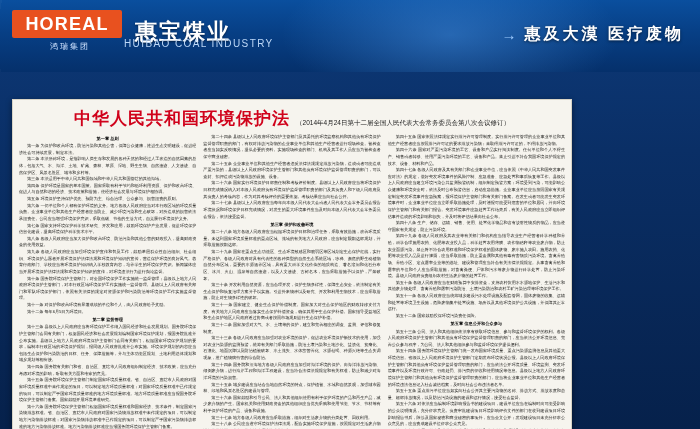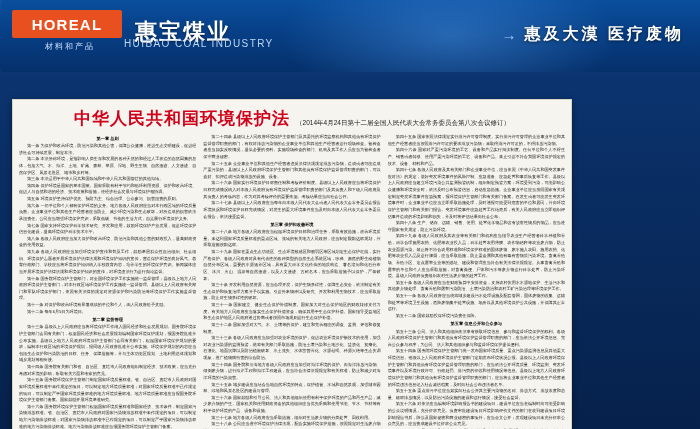--- a/index.html
+++ b/index.html
@@ -57,21 +57,21 @@
     width: 110px;
     height: 28px;
     background: #e8511f;
     border-radius: 2px;
     display: flex;
     align-items: center;
     justify-content: center;
   }
   .logo-mark-text {
     color: #ffffff;
-    font-size: 15px;
+    font-size: 18px;
     font-weight: bold;
     letter-spacing: 1.2px;
     font-family: "Liberation Sans", sans-serif;
   }
   .logo-sub {
     position: absolute;
     left: 2px;
     top: 31px;
     width: 112px;
     text-align: center;
@@ -185,21 +185,21 @@
 
   <div class="header">
     <div class="header-rays"></div>
     <div class="header-glow"></div>
 
     <div class="logo-block">
       <div style="position:relative;width:116px;height:44px;">
         <div class="logo-mark">
           <span class="logo-mark-text">HOREAL</span>
         </div>
-        <div class="logo-sub">材料和产品</div>
+        <div class="logo-sub">鸿瑞集团</div>
       </div>
       <div style="position:relative;">
         <div class="logo-cn">惠宝煤业</div>
       </div>
     </div>
     <div class="logo-en">HUIBAO COAL INDUSTRY</div>
 
     <div class="slogan">
       <span class="slogan-arrow">→</span>
       <span class="slogan-text">惠及大漠  医疗废物</span>

